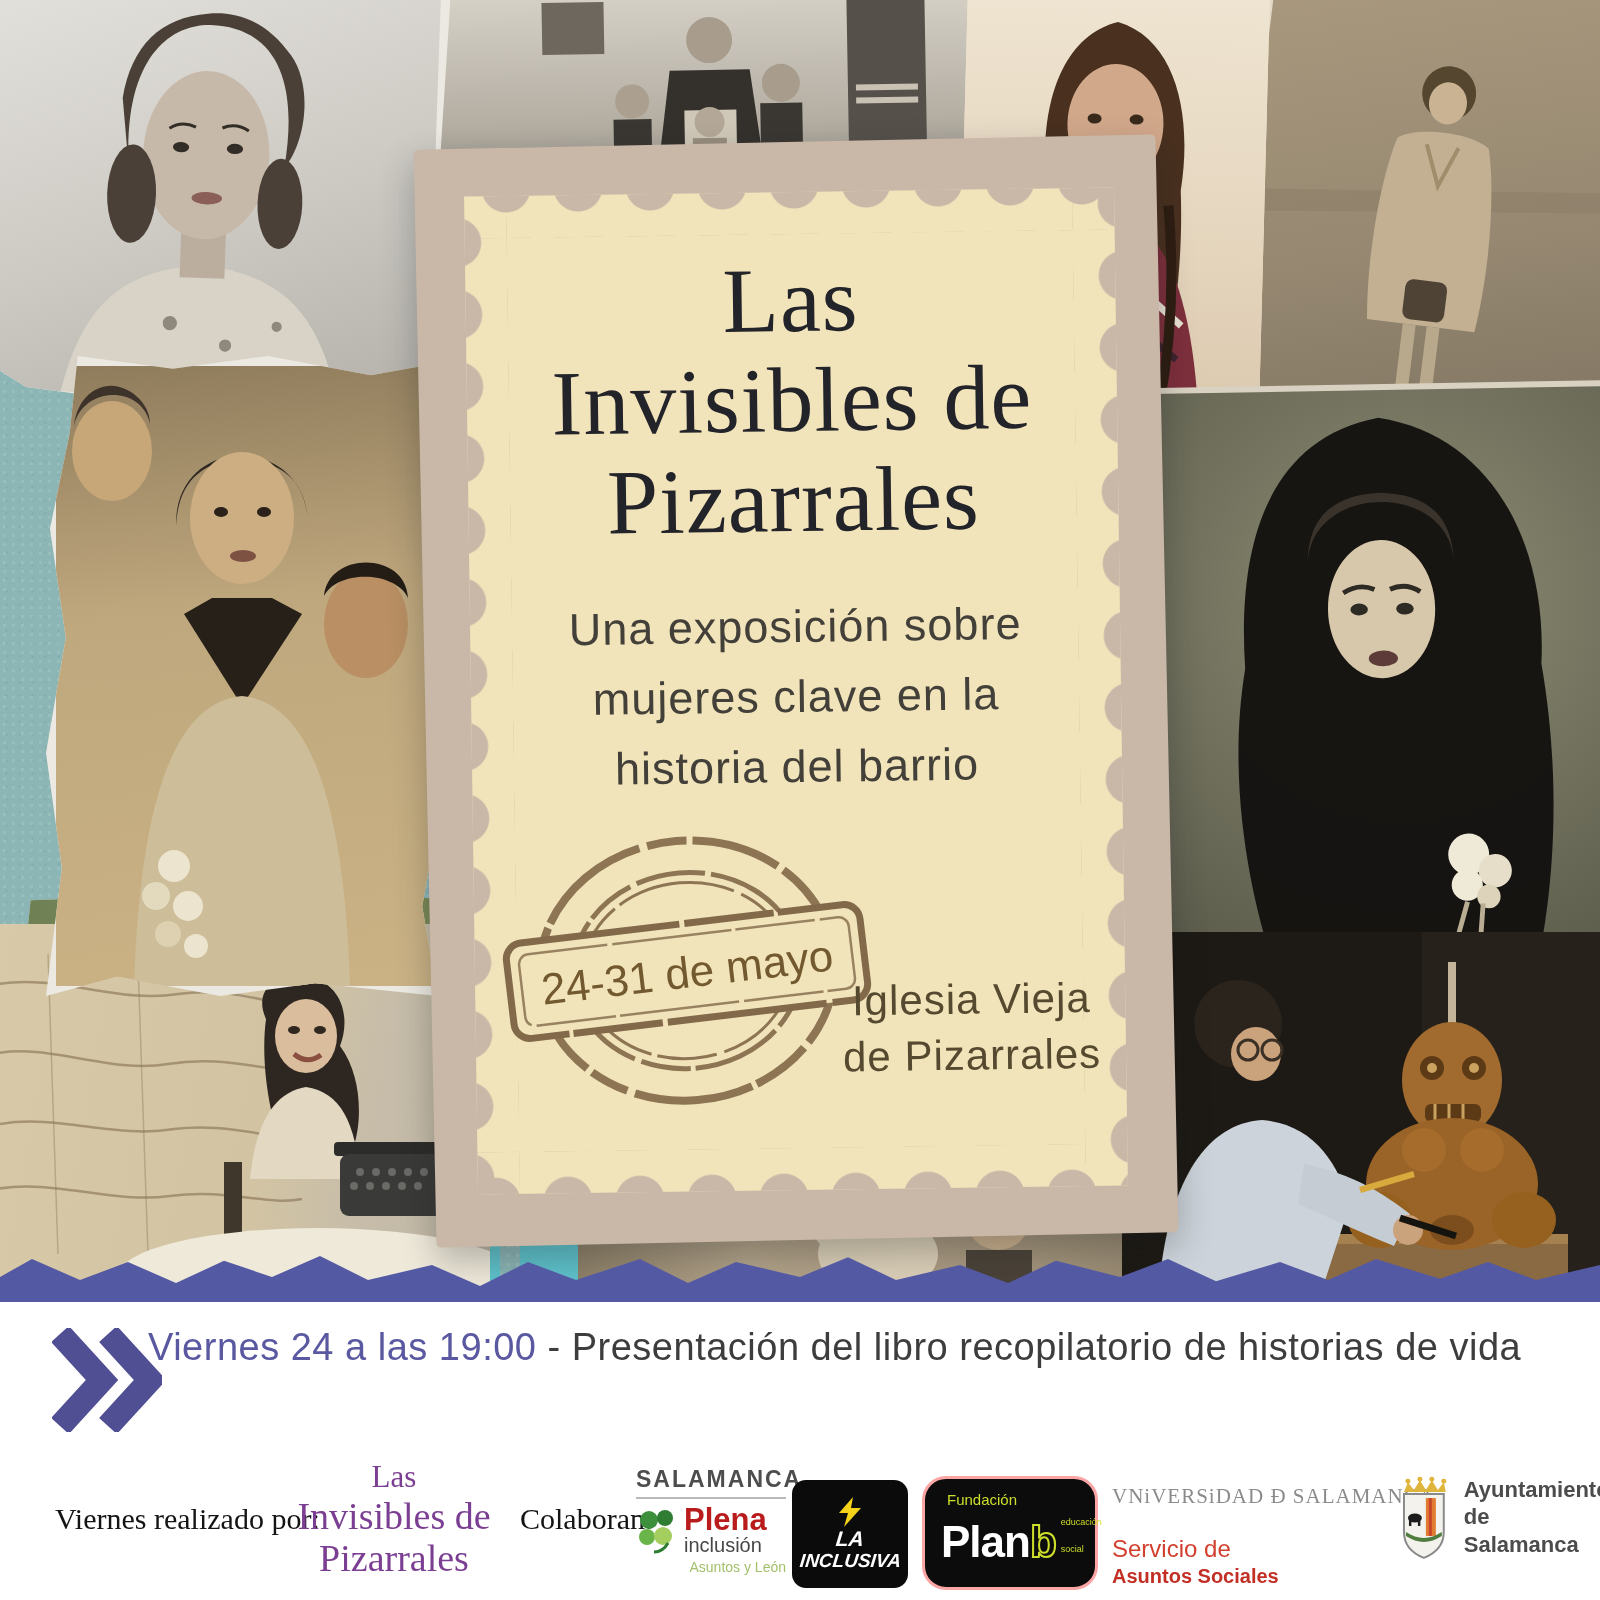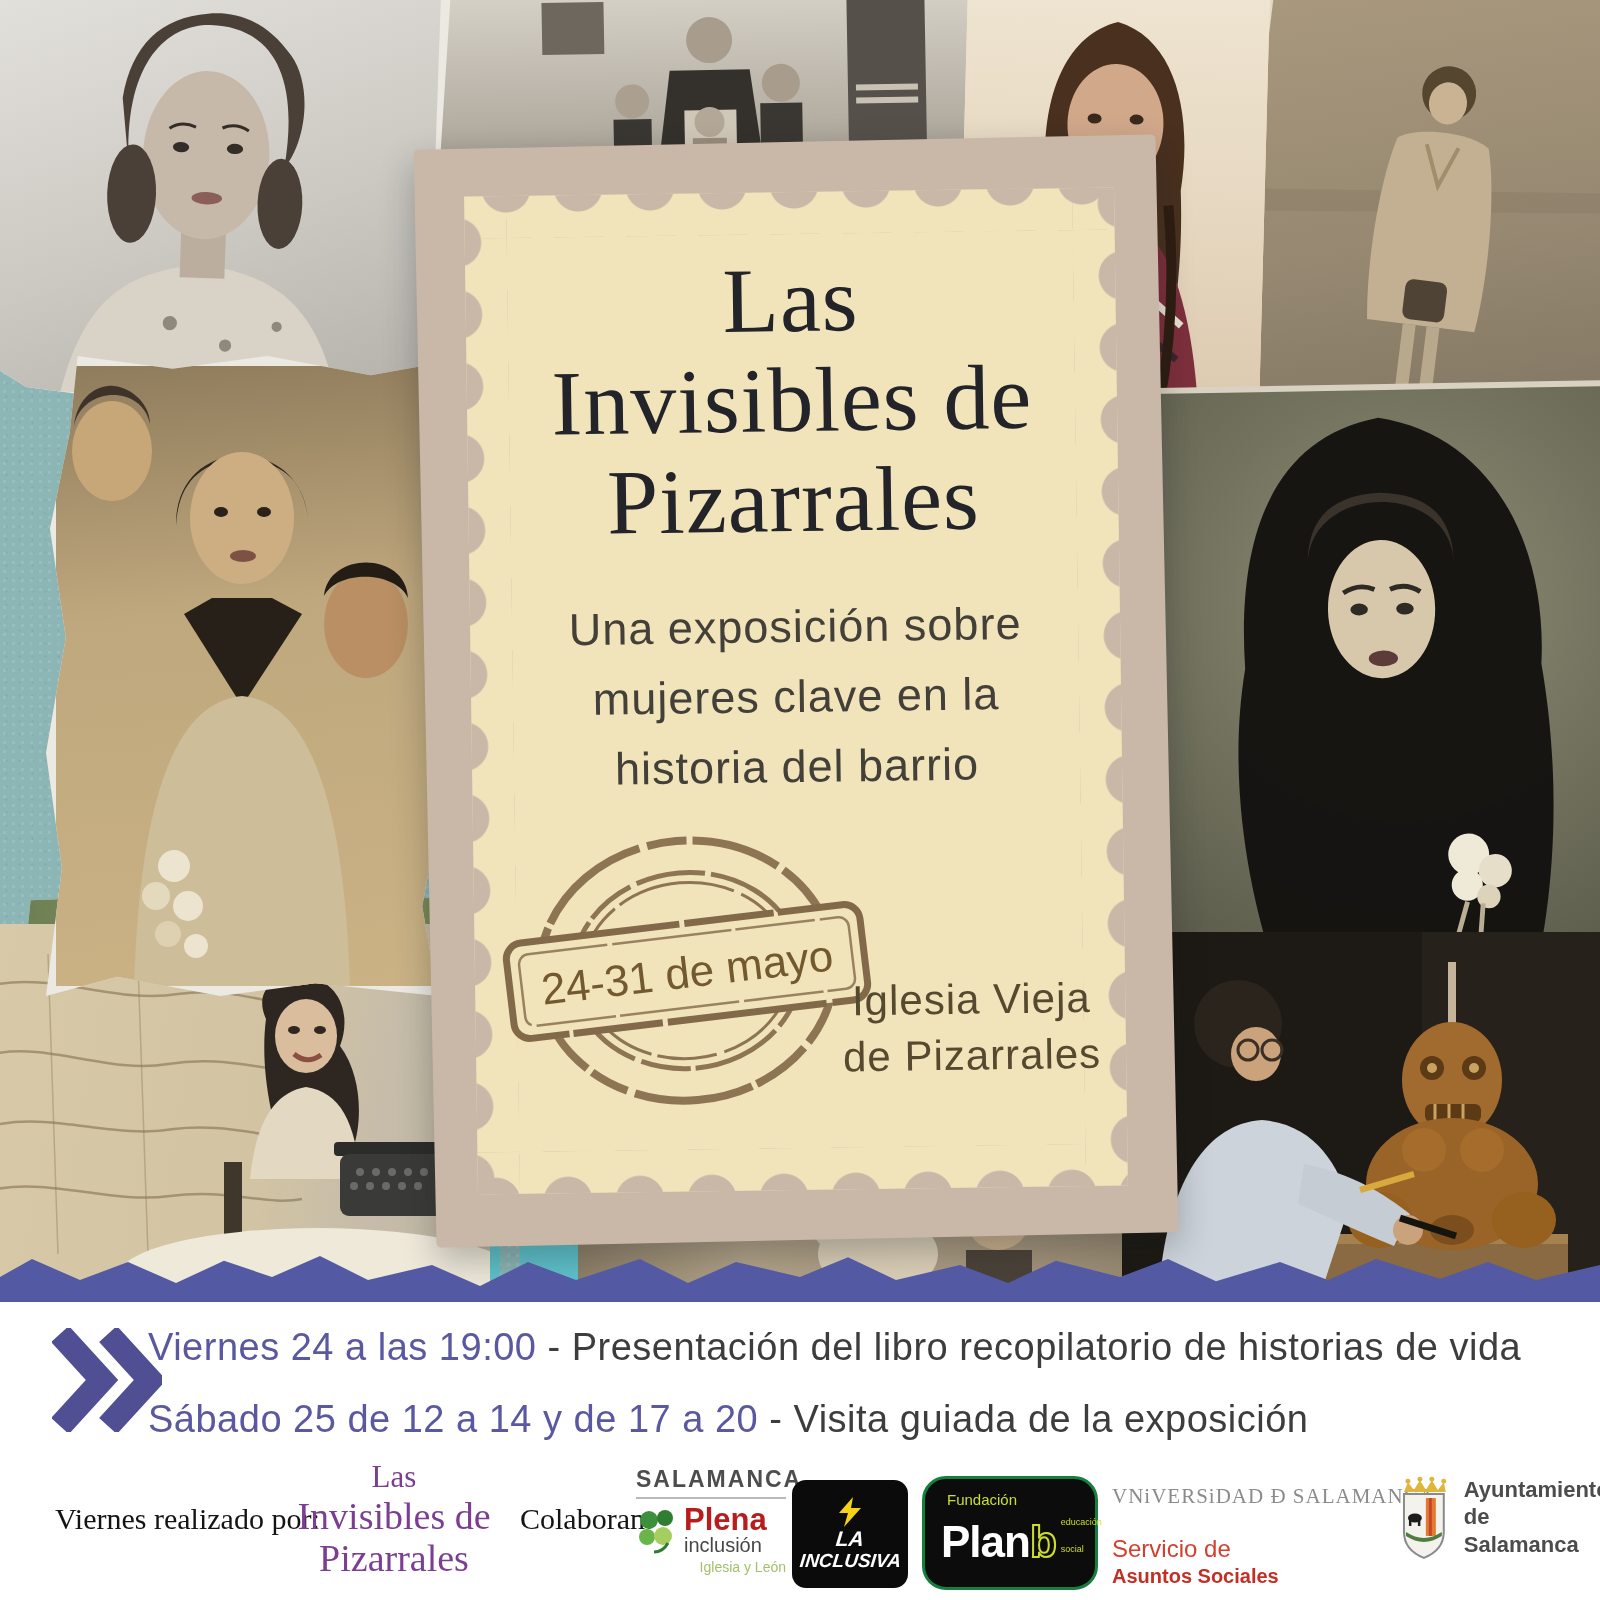--- a/index.html
+++ b/index.html
@@ -114,21 +114,21 @@
   .asprodes .incl{font-size:20px;color:#474747;}
   .asprodes .reg{font-size:14px;color:#a3c06b;text-align:right;margin-top:2px;}
 
   .inclusiva{position:absolute;left:792px;top:178px;width:116px;height:108px;background:#0b0b0b;border-radius:14px;
     display:flex;flex-direction:column;align-items:center;justify-content:center;gap:1px;}
   .inclusiva .txt{color:#fff;font-style:italic;font-weight:bold;transform:skewX(-6deg);line-height:1.05;}
   .inclusiva .la{font-size:21px;}
   .inclusiva .inc{font-size:19px;letter-spacing:0;}
 
   .planb{position:absolute;left:922px;top:174px;width:176px;height:114px;background:#0c0c0c;border-radius:24px;
-    border:3px solid #15803d;box-sizing:border-box;}
+    border:3px solid #fca5a5;box-sizing:border-box;}
   .planb .fund{position:absolute;left:22px;top:12px;font-size:15px;color:#cdde2b;}
   .planb .mainrow{position:absolute;left:16px;top:38px;display:flex;align-items:flex-start;}
   .planb .plan{font-size:44px;font-weight:bold;color:#fff;letter-spacing:-1px;}
   .planb .b{font-size:44px;font-weight:bold;color:rgba(0,0,0,0);-webkit-text-stroke:2px #cdde2b;}
   .planb .tag{display:flex;flex-direction:column;font-size:9px;color:#cdde2b;line-height:1.15;margin-left:4px;gap:17px;}
 
   .usal{position:absolute;left:1112px;top:182px;width:270px;}
   .usal .nm{font-family:"Liberation Serif",serif;font-size:21px;color:#8b8b8b;letter-spacing:1px;white-space:nowrap;}
   .usal .d1{font-size:24px;color:#d2402f;margin-top:26px;}
   .usal .d2{font-size:20px;color:#c22f24;font-weight:bold;margin-top:2px;}
@@ -402,23 +402,20 @@
     <div class="chevrons">
       <svg viewBox="0 0 110 104">
         <path d="M8,6 L50,52 L8,98" stroke="#514f93" stroke-width="24" fill="none"></path>
         <path d="M56,6 L98,52 L56,98" stroke="#514f93" stroke-width="24" fill="none"></path>
       </svg>
     </div>
 
     <div class="event-line ev1">
       <span class="hl">Viernes 24 a las 19:00</span><span class="rest"> - Presentación del libro recopilatorio de historias de vida</span>
     </div>
-    <div class="event-line ev2">
-      <span class="hl">Sábado 25 de 12 a 14 y de 17 a 20</span><span class="rest"> - Visita guiada de la exposición</span>
-    </div>
 
     <div class="flabel proj-label">Viernes realizado por:</div>
 
     <div class="proj-logo">
       <div class="l1">Las</div>
       <div class="l2">Invisibles de</div>
       <div class="l3">Pizarrales</div>
     </div>
 
     <div class="flabel collab-label">Colaboran:</div>
@@ -432,21 +429,21 @@
           <circle cx="29" cy="10" r="8" fill="#2e7d32"></circle>
           <circle cx="11" cy="29" r="8" fill="#69b54a"></circle>
           <circle cx="27" cy="28" r="9" fill="#a4ce5e"></circle>
           <path d="M32,35 q-5,9 -14,9" stroke="#2e7d32" stroke-width="3" fill="none"></path>
         </svg>
         <div>
           <div class="plena">Plena</div>
           <div class="incl">inclusión</div>
         </div>
       </div>
-      <div class="reg">Iglesia y León</div>
+      <div class="reg">Asuntos y León</div>
     </div>
 
     <div class="inclusiva">
       <svg width="26" height="30" viewBox="0 0 26 30">
         <polygon points="16,0 2,16 11,16 7,30 24,11 14,11" fill="#f5d21a"></polygon>
       </svg>
       <div class="txt la">LA</div>
       <div class="txt inc">INCLUSIVA</div>
     </div>
 

